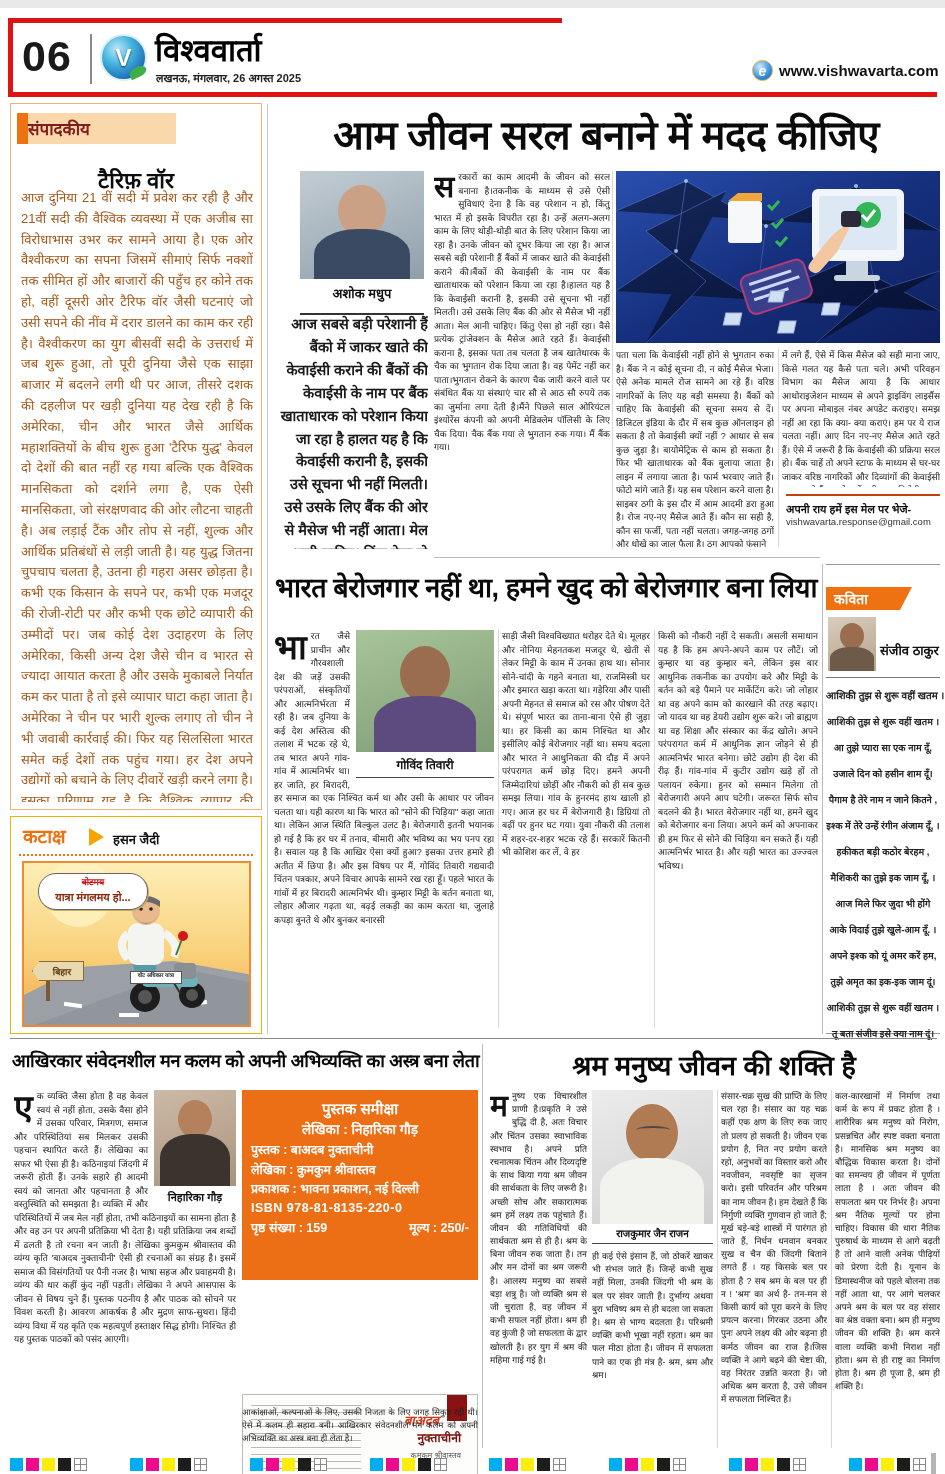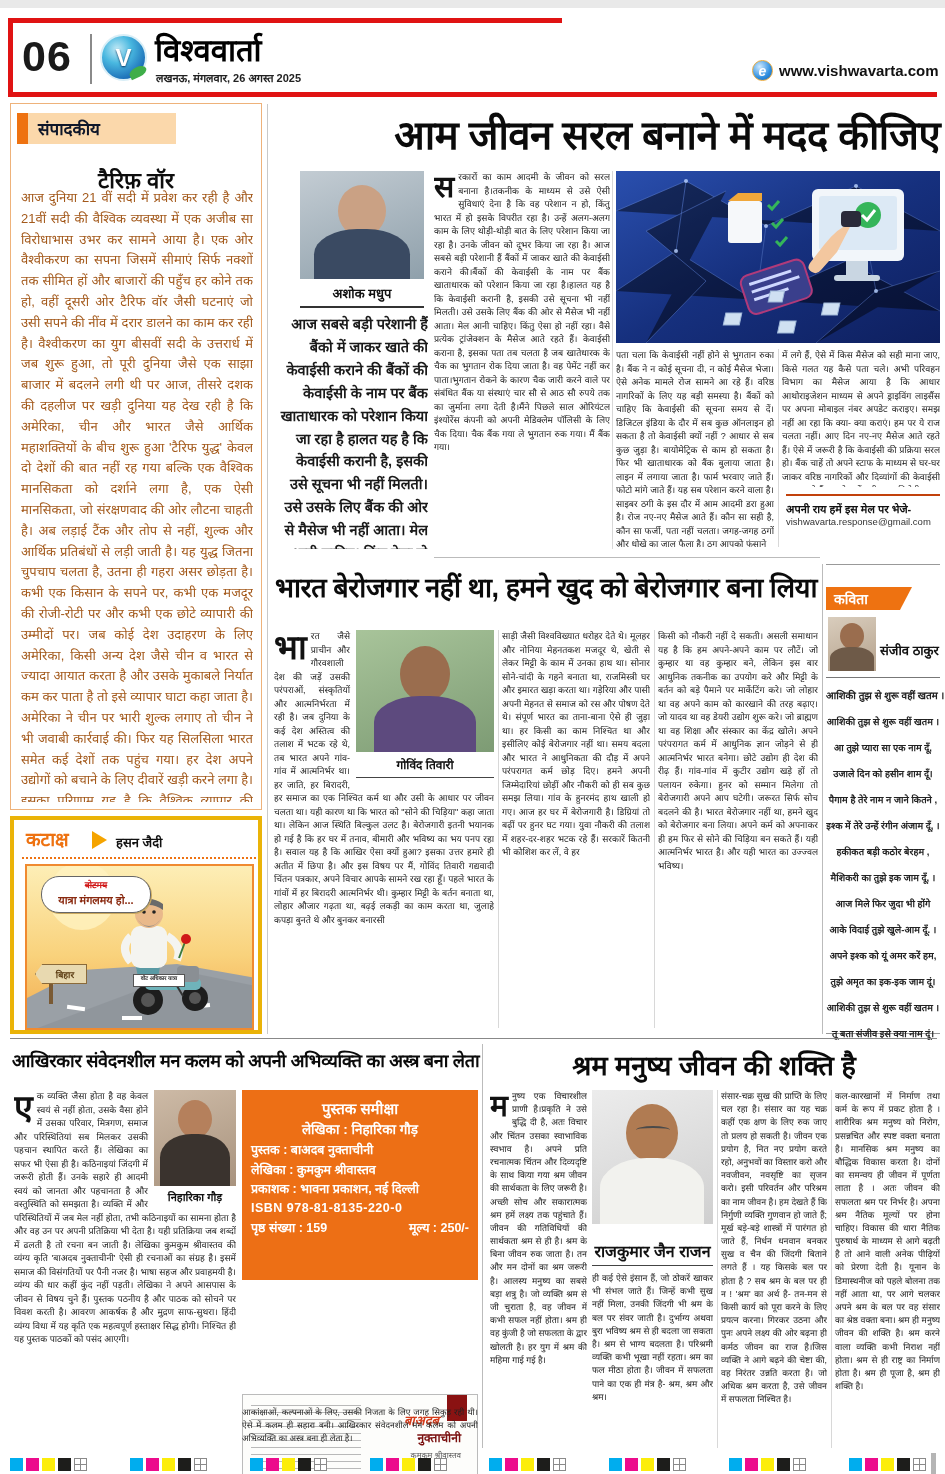--- a/index.html
+++ b/index.html
@@ -28,45 +28,45 @@
   #section-title { font-size:27px; font-weight:800; color:#0d0d0d; text-align:center; }
   #website { font-size:15px; font-weight:800; color:#111; }
   #browser-icon { width:21px; height:21px; border-radius:50%;
     background:radial-gradient(circle at 35% 30%, #cfeaff, #2f8fe0 60%, #1a5fae);
     color:#fff; font-weight:800; font-size:14px; font-style:italic;
     display:flex; align-items:center; justify-content:center; border:1px solid #e8a93c; }
 
   
   #editorial-box { border:1px solid #eeb27a; }
   #editorial-label-bar { background:#ee7211; }
-  #editorial-label-strip { background:#fbd8ab; color:#0f172a; font-size:17px; font-weight:800;
-    display:flex; align-items:center; padding-left:10px; }
+  #editorial-label-strip { background:#fbd8ab; color:#7f1d1d; font-size:17px; font-weight:800;
+    display:flex; align-items:center; }
   #editorial-title { font-size:22px; font-weight:800; color:#0d0d0d; text-align:center; }
   #editorial-body { font-size:13px; line-height:1.6; color:#a3591b; }
 
   
-  #cartoon-box { border:4px solid #eab308; }
+  #cartoon-box { border:1px solid #eab308; }
   #cartoon-label { color:#ee7211; font-size:19px; font-weight:800; }
   #cartoon-arrow { width:0; height:0; border-top:9px solid transparent; border-bottom:9px solid transparent;
     border-left:15px solid #f5a400; }
   #cartoon-author { font-size:13px; font-weight:800; color:#111; }
   #cartoon-rule { border-top:2px dotted #ee7211; }
   #cartoon-frame { border:2px solid #f08a30; background:linear-gradient(180deg,#fdeeb6 0%,#f9d27c 55%,#f2a94e 100%); overflow:hidden; }
   #speech-bubble { background:#fff; border:1.5px solid #666; border-radius:18px; padding:3px 8px;
     text-align:center; line-height:1.15; box-shadow:1px 1px 0 #c9a85f; }
   #speech-bubble .struck { color:#d01818; font-size:9px; font-weight:800; text-decoration:line-through; display:block; }
   #speech-bubble .line { color:#8a2a10; font-size:11px; font-weight:800; }
   #road-sign { background:#e8d9b0; border:1.5px solid #8a6a3a; color:#5a3a10; font-weight:800; font-size:9px;
     display:flex; align-items:center; justify-content:center;
     clip-path:polygon(0 50%, 14% 0, 100% 0, 100% 100%, 14% 100%); padding-left:8px; }
   #bike-plate { background:#fff; border:1px solid #555; color:#222; font-size:5.5px; font-weight:700;
     text-align:center; line-height:1.1; }
 
   
-  #main-headline { font-size:40px; font-weight:800; color:#0a0a0a; text-align:right; white-space:nowrap; letter-spacing:-0.5px; }
+  #main-headline { font-size:40px; font-weight:800; color:#0a0a0a; text-align:center; white-space:nowrap; letter-spacing:-0.5px; }
   .photo { position:relative; overflow:hidden; }
   .photo .head { position:absolute; border-radius:50%; }
   .photo .body { position:absolute; border-radius:45% 45% 0 0; }
   .byline { font-weight:800; text-align:center; color:#111; }
   #pull-quote { font-size:14.5px; font-weight:700; line-height:1.58; color:#1a1a1a; text-align:right; overflow:hidden; }
   .bodytext { font-size:9px; line-height:1.5; color:#222; }
   .dropcap { float:left; font-size:30px; font-weight:800; line-height:0.9; padding:2px 4px 0 0; color:#111; }
   #feedback { border-top:2px solid #c2410c; text-align:left; }
   #feedback-label { font-size:11px; font-weight:800; color:#111; }
   #feedback-email { font-size:9.5px; color:#333; }
@@ -186,21 +186,21 @@
   </div>
 
   <div class="rule-v" style="left:267px; top:96px; height:930px;"></div>
 
   <div class="abs" id="main-headline" style="left:272px; top:98px; width:668px;">आम जीवन सरल बनाने में मदद कीजिए</div>
 
   <div class="abs photo" style="left:300px; top:163px; width:124px; height:108px; background:linear-gradient(160deg,#c3ccd3,#8fa0ab);">
     <span class="head" style="left:38px; top:14px; width:48px; height:52px; background:#caa184;"></span>
     <span class="body" style="left:14px; top:58px; width:96px; height:56px; background:#3a4a62;"></span>
   </div>
-  <div class="abs byline" style="left:300px; top:276px; width:124px; font-size:13px; border-bottom:2px solid #333; padding-bottom:4px;">अशोक मधुप</div>
+  <div class="abs byline" style="left:300px; top:276px; width:124px; font-size:13px; border-bottom:2px solid #333; padding-bottom:11px;">अशोक मधुप</div>
   <div class="abs" id="pull-quote" style="left:277px; top:305px; width:151px; height:236px;">आज सबसे  बड़ी परेशानी हैं बैंको में जाकर खाते की केवाईसी कराने की बैंकों की केवाईसी के नाम पर बैंक खाताधारक को परेशान किया जा रहा है  हालत यह है कि केवाईसी करानी है, इसकी उसे सूचना भी नहीं मिलती। उसे उसके लिए बैंक की ओर से  मैसेज भी नहीं आता। मेल आनी चाहिए। किंतु ऐसा हो नही रहा। वैसे  प्रत्येक ट्रांजेक्शन के  मैसेज आते रहते हैं। केबाईसी कराना  है, इसका पता तब चलता है जब खातेधारक के चैक का भुगतान रोक दिया जाता है। वह पेमेंट नहीं कर पाता।</div>
 
   <div class="abs bodytext just" style="left:434px; top:163px; width:176px; height:378px;">
     <span class="dropcap">स</span><span>रकारों का काम आदमी के जीवन को सरल बनाना है।तकनीक के माध्यम से उसे ऐसी सुविधाएं देना है कि वह परेशान न हो, किंतु भारत में हो इसके विपरीत रहा है। उन्हें अलग-अलग काम के लिए थोड़ी-थोड़ी बात के लिए परेशान किया जा रहा है। उनके जीवन को दूभर किया जा रहा है। आज सबसे बड़ी परेशानी हैं बैंकों में जाकर खाते की केवाईसी कराने की।बैंकों की केवाईसी के नाम पर बैंक खाताधारक को परेशान किया जा रहा है।हालत यह है कि केवाईसी करानी है, इसकी उसे सूचना भी नहीं मिलती। उसे उसके लिए बैंक की ओर से मैसेज भी नहीं आता। मेल आनी चाहिए। किंतु ऐसा हो नहीं रहा। वैसे प्रत्येक ट्रांजेक्शन के मैसेज आते रहते हैं। केवाईसी कराना है, इसका पता तब चलता है जब खातेधारक के चैक का भुगतान रोक दिया जाता है। वह पेमेंट नहीं कर पाता।भुगतान रोकने के कारण चैक जारी करने वाले पर संबंधित बैंक या संस्थाएं चार सौ से आठ सौ रुपये तक का जुर्माना लगा देती है।मैंने पिछले साल ओरियंटल इंश्योरेंस कंपनी को अपनी मेडिक्लेम पॉलिसी के लिए चैक दिया। चैक बैंक गया ले भुगतान रुक गया। मैं बैंक गया।</span>
   </div>
   <div class="rule-v" style="left:612px; top:163px; height:378px; background:#d8d8d8;"></div>
 
   <div class="abs" style="left:616px; top:163px; width:324px; height:172px;">
     <svg width="324" height="172" viewBox="0 0 324 172">
       <defs>
@@ -349,21 +349,21 @@
   <div class="abs bodytext just" style="left:242px; top:1398px; width:236px; height:42px; font-size:8.5px;">आकांक्षाओं, कल्पनाओं के लिए, उसकी निजता के लिए जगह सिकुड़ रही थी। ऐसे में कलम ही सहारा बनी। आखिरकार संवेदनशील मन कलम को अपनी अभिव्यक्ति का अस्त्र बना ही लेता है।</div>
   <div class="abs bodytext just" style="left:490px; top:1082px; width:97px; height:358px; font-size:8.8px;">
     <span class="dropcap" style="font-size:30px;">म</span><span>नुष्य एक विचारशील प्राणी है।प्रकृति ने उसे बुद्धि दी है, अतः विचार और चिंतन उसका स्वाभाविक स्वभाव है। अपने प्रति रचनात्मक चिंतन और दिव्यदृष्टि के साथ किया गया श्रम जीवन की सार्थकता के लिए जरूरी है। अच्छी सोच और सकारात्मक श्रम हमें लक्ष्य तक पहुंचाते हैं। जीवन की गतिविधियों की सार्थकता श्रम से ही है। श्रम के बिना जीवन रुक जाता है। तन और मन दोनों का श्रम जरूरी है। आलस्य मनुष्य का सबसे बड़ा शत्रु है। जो व्यक्ति श्रम से जी चुराता है, वह जीवन में कभी सफल नहीं होता। श्रम ही वह कुंजी है जो सफलता के द्वार खोलती है। हर युग में श्रम की महिमा गाई गई है।</span>
   </div>
   <div class="abs" style="left:592px; top:1082px; width:121px;">
     <div class="photo" style="width:121px; height:134px; background:linear-gradient(160deg,#ececec,#cfcfcf);">
       <span class="head" style="left:34px; top:14px; width:52px; height:58px; background:#b07b52;"></span>
       <span class="body" style="left:8px; top:68px; width:104px; height:66px; background:#f2f2ee;"></span>
       <span class="abs" style="left:44px; top:36px; width:34px; height:8px; border-top:2px solid #4a4a4a; border-radius:50%;"></span>
     </div>
-    <div class="byline byline-rule" style="font-size:16px; padding-top:16px;">राजकुमार जैन राजन</div>
+    <div class="byline byline-rule" style="font-size:10px; padding-top:2px;">राजकुमार जैन राजन</div>
     <div class="bodytext just" style="margin-top:6px; height:196px; font-size:8.8px;">ही कई ऐसे इंसान हैं, जो ठोकरें खाकर भी संभल जाते हैं। जिन्हें कभी सुख नहीं मिला, उनकी जिंदगी भी श्रम के बल पर संवर जाती है। दुर्भाग्य अथवा बुरा भविष्य श्रम से ही बदला जा सकता है। श्रम से भाग्य बदलता है। परिश्रमी व्यक्ति कभी भूखा नहीं रहता। श्रम का फल मीठा होता है। जीवन में सफलता पाने का एक ही मंत्र है- श्रम, श्रम और श्रम।</div>
   </div>
   <div class="rule-v" style="left:717px; top:1082px; height:358px; background:#d8d8d8;"></div>
   <div class="abs bodytext just" style="left:721px; top:1082px; width:106px; height:358px; font-size:8.8px;">संसार-चक्र सुख की प्राप्ति के लिए चल रहा है। संसार का यह चक्र कहीं एक क्षण के लिए रुक जाए तो प्रलय हो सकती है। जीवन एक प्रयोग है, नित नए प्रयोग करते रहो, अनुभवों का विस्तार करो और नवजीवन, नवसृष्टि का सृजन करो। इसी परिवर्तन और परिश्रम का नाम जीवन है। हम देखते हैं कि निर्गुणी व्यक्ति गुणवान हो जाते हैं; मूर्ख बड़े-बड़े शास्त्रों में पारंगत हो जाते हैं, निर्धन धनवान बनकर सुख व चैन की जिंदगी बिताने लगते हैं । यह किसके बल पर होता है ? सब श्रम के बल पर ही न ! 'श्रम' का अर्थ है- तन-मन से किसी कार्य को पूरा करने के लिए प्रयत्न करना। गिरकर उठना और पुनः अपने लक्ष्य की ओर बढ़ना ही कर्मठ जीवन का राज है।जिस व्यक्ति ने आगे बढ़ने की चेष्टा की, वह निरंतर उन्नति करता है। जो अधिक श्रम करता है, उसे जीवन में सफलता निश्चित है।</div>
   <div class="rule-v" style="left:831px; top:1082px; height:358px; background:#d8d8d8;"></div>
   <div class="abs bodytext just" style="left:835px; top:1082px; width:105px; height:358px; font-size:8.8px;">कल-कारखानों में निर्माण तथा कर्म के रूप में प्रकट होता है । शारीरिक श्रम मनुष्य को निरोग, प्रसन्नचित और स्पष्ट वक्ता बनाता है। मानसिक श्रम मनुष्य का बौद्धिक विकास करता है। दोनों का समन्वय ही जीवन में पूर्णता लाता है । अतः जीवन की सफलता श्रम पर निर्भर है। अपना श्रम नैतिक मूल्यों पर होना चाहिए। विकास की धारा नैतिक पुरुषार्थ के माध्यम से आगे बढ़ती है तो आने वाली अनेक पीढ़ियों को प्रेरणा देती है। यूनान के डिमास्थनीज को पहले बोलना तक नहीं आता था, पर आगे चलकर अपने श्रम के बल पर वह संसार का श्रेष्ठ वक्ता बना। श्रम ही मनुष्य जीवन की शक्ति है। श्रम करने वाला व्यक्ति कभी निराश नहीं होता। श्रम से ही राष्ट्र का निर्माण होता है। श्रम ही पूजा है, श्रम ही शक्ति है।</div>
 
   <div class="abs" id="regmarks" style="left:10px; top:1448px; width:916px; height:16px;">
       <span class="reggroup">
         <span class="regsq reg-c"></span>

